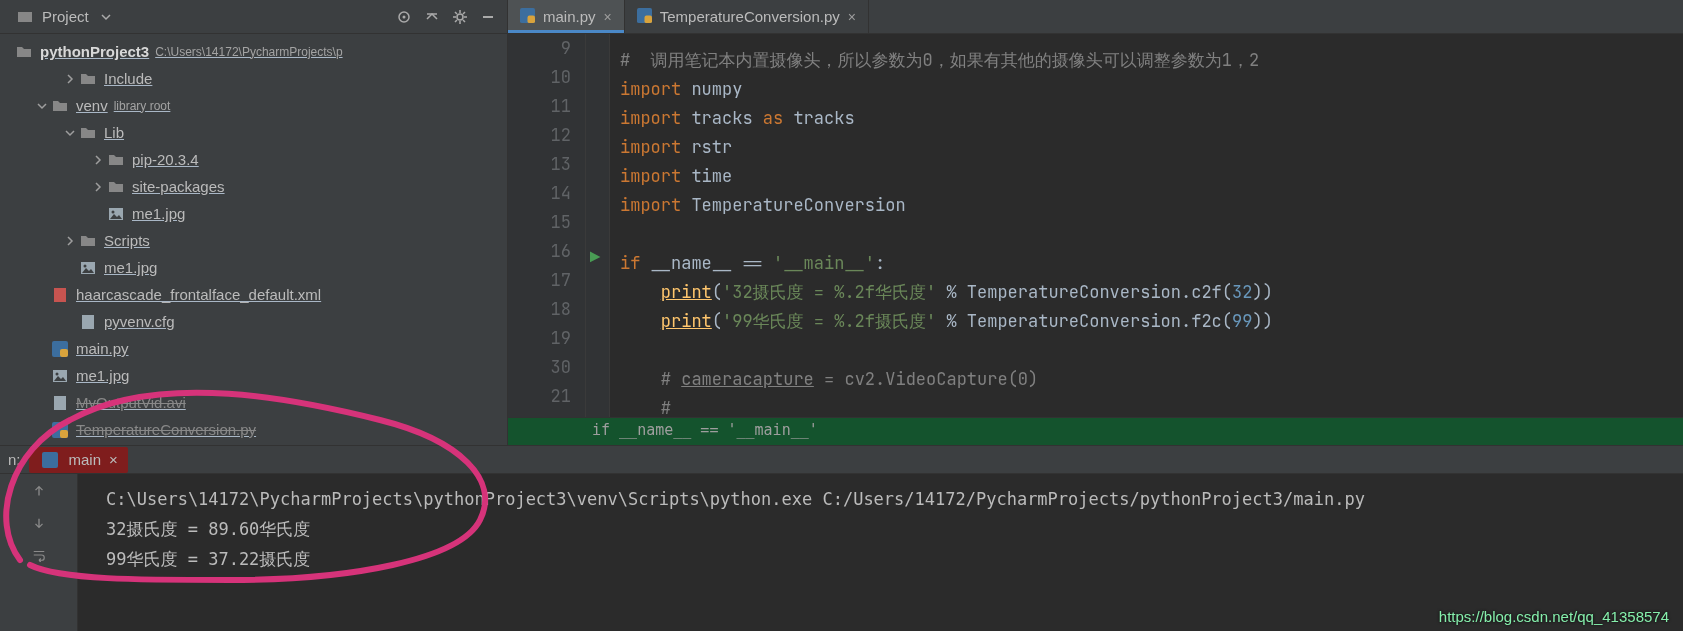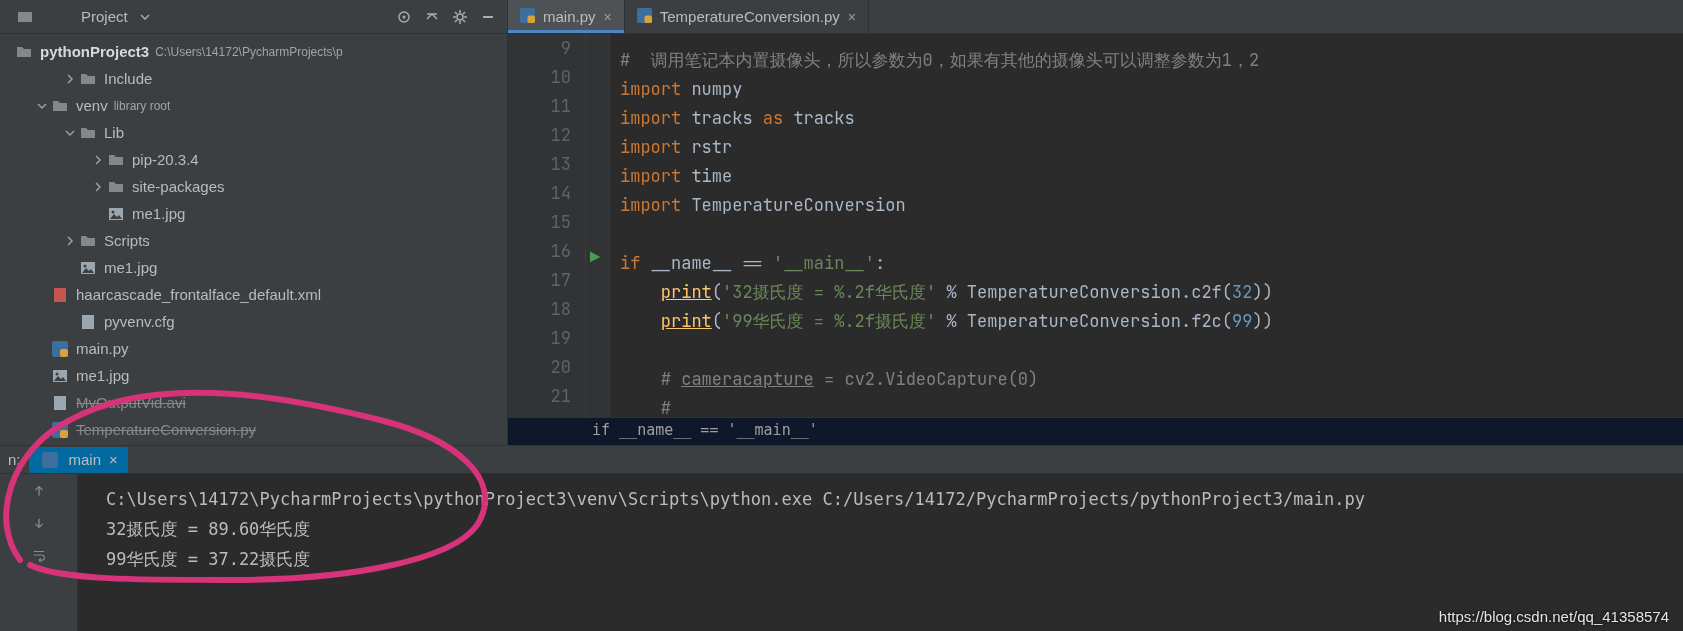--- a/index.html
+++ b/index.html
@@ -33,34 +33,35 @@
   }
   .proj-header {
     display: flex;
     align-items: center;
     height: 34px;
     padding: 0 8px 0 14px;
     gap: 6px;
     border-bottom: 1px solid #323232;
   }
   .proj-header .spacer { flex: 1; }
-  .proj-header .title { color: #bbb; font-size: 15px; margin-left: 39px; }
+  .proj-header .title { color: #bbb; font-size: 15px; }
   .icon {
     display: inline-flex;
     align-items: center;
     justify-content: center;
     width: 22px; height: 22px;
     color: #a0a0a0;
   }
   .icon svg { width: 16px; height: 16px; }
   .tree {
     flex: 1;
     overflow: auto;
     padding-top: 4px;
     font-size: 15px;
+    text-decoration: underline;
   }
   .tree-row {
     display: flex;
     align-items: center;
     height: 27px;
     white-space: nowrap;
     padding-right: 6px;
   }
   .tree-row .indent { display:inline-block; }
   .caret {
@@ -142,21 +143,21 @@
   }
   .c-kw { color:#cc7832; }
   .c-str { color:#6a8759; }
   .c-cmt { color:#808080; }
   .c-func { color:#ffc66d;text-decoration:underline; }
   .c-num { color:#6897bb; }
   .c-under { text-decoration: underline; text-decoration-color:#808080; }
   .crumb {
     height: 28px;
     border-top: 1px solid #323232;
-    background: #0f172a;
+    background: #14532d;
     padding-left: 84px;
     padding-top: 3px;
     color: #9e9e9e;
     font-family: monospace;
     font-size: 15px;
   }
 
   
   .run {
     flex: 1;
@@ -172,21 +173,21 @@
     gap: 8px;
     padding: 0 8px;
     background: #3c3f41;
     border-bottom: 1px solid #323232;
     font-size: 15px;
     color:#bbbbbb;
   }
   .run-tabbar .prefix { color:#bbb; }
   .run-tab {
     display: flex; align-items:center; gap:8px;
-    background: #0369a1; padding: 2px 10px; border-radius: 2px;
+    background: #7f1d1d; padding: 2px 10px; border-radius: 2px;
   }
   .run-body { display:flex; flex:1; }
   .run-left {
     width: 78px;
     background: #3c3f41;
     display:flex; flex-direction:column; align-items:center;
     padding-top:6px; gap:10px;
     border-right:1px solid #323232;
   }
   .run-left .icon svg { width:14px; height:14px; }
@@ -196,21 +197,21 @@
     font-size: 17px;
     line-height: 30px;
     padding: 10px 0 0 28px;
     color:#bbbbbb;
     white-space: pre;
   }
   
   .watermark {
     position: absolute;
     right: 14px; bottom: 6px;
-    color: #e5e5e5;
+    color: #86efac;
     font-size: 15px;
     text-shadow: 0 0 3px #000;
   }
   
   .ink {
     position: absolute;
     left: 0; top: 0; width: 1683px; height: 631px;
     pointer-events: none;
   }
 </style>
@@ -473,21 +474,21 @@
             <div>10</div>
             <div>11</div>
             <div>12</div>
             <div>13</div>
             <div>14</div>
             <div>15</div>
             <div>16</div>
             <div>17</div>
             <div>18</div>
             <div>19</div>
-            <div>20</div>
+            <div>30</div>
             <div>21</div>
           </div>
         <div class="run-gutter" id="run-gutter">
             <div class="run-mark" style="top: 209px;">▶</div>
           </div>
         <div class="code" id="code"><div><span class="c-cmt">#  调用笔记本内置摄像头，所以参数为0，如果有其他的摄像头可以调整参数为1，2</span></div><div><span class="c-kw">import</span> numpy</div><div><span class="c-kw">import</span> tracks <span class="c-kw">as</span> tracks</div><div><span class="c-kw">import</span> rstr</div><div><span class="c-kw">import</span> time</div><div><span class="c-kw">import</span> TemperatureConversion</div><div>&nbsp;</div><div><span class="c-kw">if</span> __name__ == <span class="c-str">'__main__'</span>:</div><div>    <span class="c-func">print</span>(<span class="c-str">'32摄氏度 = %.2f华氏度'</span> % TemperatureConversion.c2f(<span class="c-num">32</span>))</div><div>    <span class="c-func">print</span>(<span class="c-str">'99华氏度 = %.2f摄氏度'</span> % TemperatureConversion.f2c(<span class="c-num">99</span>))</div><div>&nbsp;</div><div>    <span class="c-cmt"># <span class="c-under">cameracapture</span> = cv2.VideoCapture(0)</span></div><div>    <span class="c-cmt">#</span></div></div>
       </div>
       <div class="crumb">if __name__ == '__main__'</div>
     </div>
   </div>

